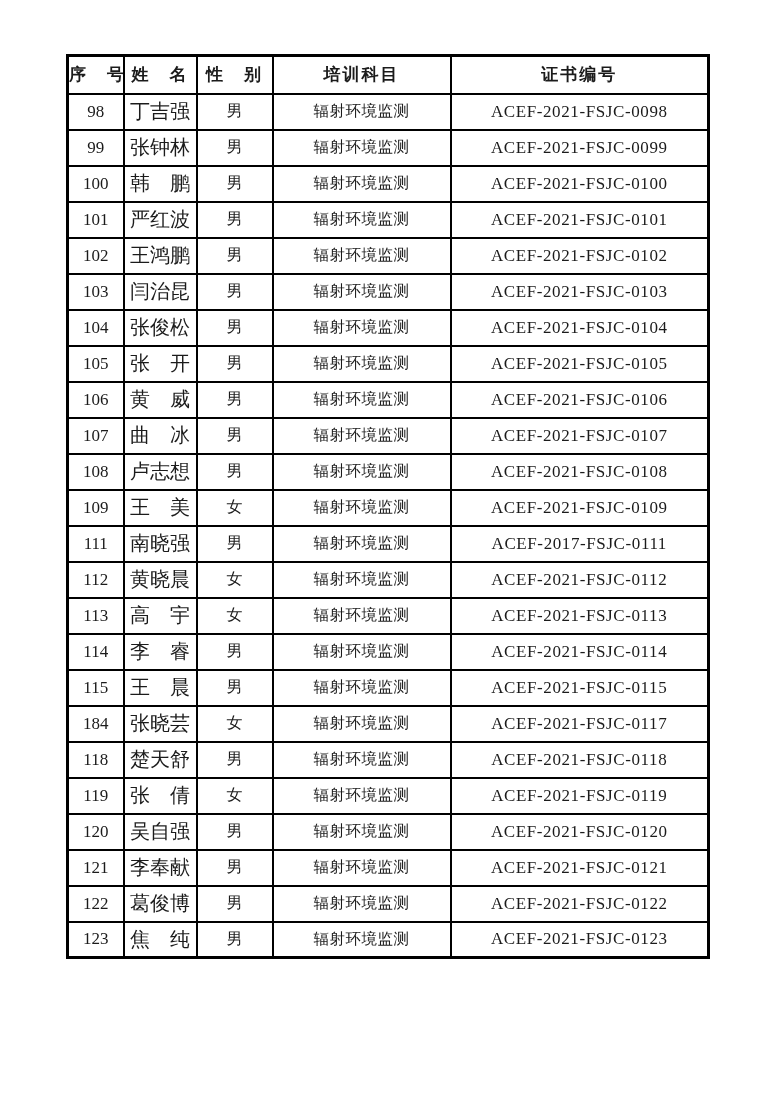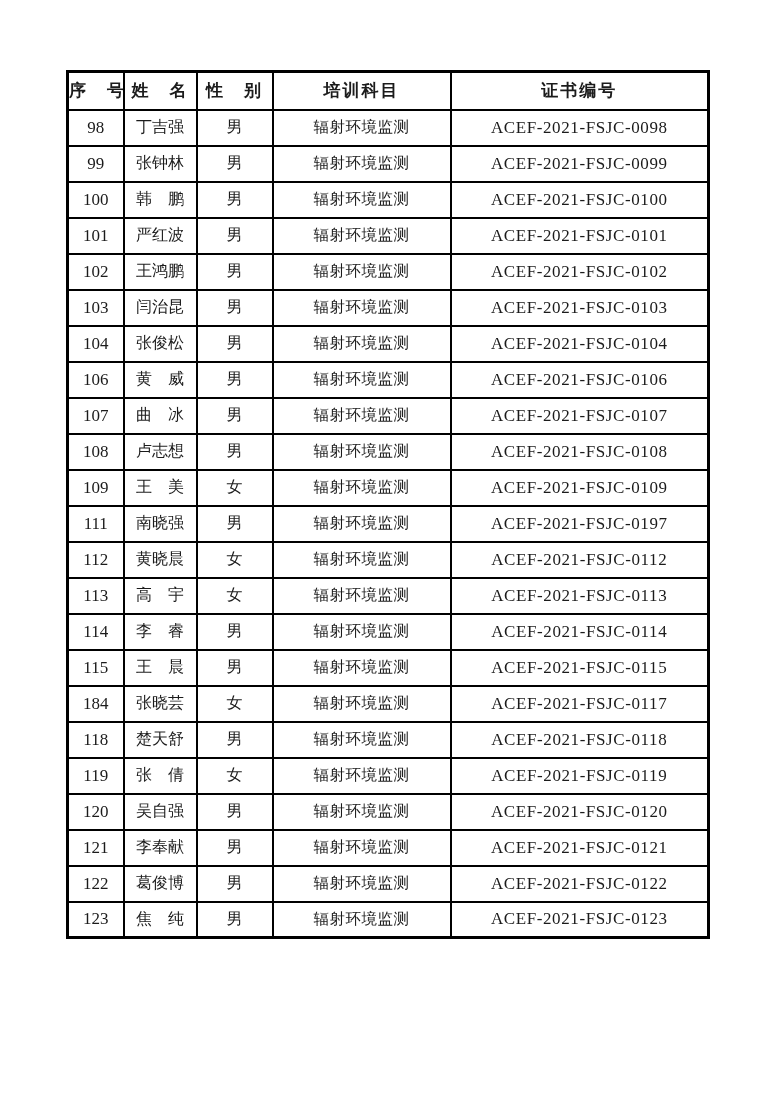--- a/index.html
+++ b/index.html
@@ -16,21 +16,21 @@
   }
   .page {
     position: absolute;
     left: 0; top: 0;
     width: 777px; height: 1100px;
     background: #ffffff;
   }
   table.cert-table {
     position: absolute;
     left: 66px;
-    top: 70px;
+    top: 54px;
     width: 641px;
     border-collapse: collapse;
     table-layout: fixed;
     border: 3px solid #000;
   }
   table.cert-table th,
   table.cert-table td {
     border: 2px solid #000;
     text-align: center;
     vertical-align: middle;
@@ -47,21 +47,21 @@
   th.col-head {
     font-size: 17px;
     font-weight: 600;
     letter-spacing: 2px;
   }
   td.cell-index {
     font-size: 17px;
     font-family: "Liberation Serif", "DejaVu Serif", serif;
   }
   td.cell-name {
-    font-size: 16px;
+    font-size: 20px;
   }
   td.cell-gender {
     font-size: 16px;
   }
   td.cell-subject {
     font-size: 15.5px;
     letter-spacing: 0.5px;
   }
   td.cell-cert {
     font-size: 17px;
@@ -135,20 +135,27 @@
     <td class="cell-cert">ACEF-2021-FSJC-0103</td>
   </tr>
         <tr>
     <td class="cell-index">104</td>
     <td class="cell-name">张俊松</td>
     <td class="cell-gender">男</td>
     <td class="cell-subject">辐射环境监测</td>
     <td class="cell-cert">ACEF-2021-FSJC-0104</td>
   </tr>
         <tr>
+    <td class="cell-index">105</td>
+    <td class="cell-name">张　开</td>
+    <td class="cell-gender">男</td>
+    <td class="cell-subject">辐射环境监测</td>
+    <td class="cell-cert">ACEF-2021-FSJC-0105</td>
+  </tr>
+        <tr>
     <td class="cell-index">106</td>
     <td class="cell-name">黄　威</td>
     <td class="cell-gender">男</td>
     <td class="cell-subject">辐射环境监测</td>
     <td class="cell-cert">ACEF-2021-FSJC-0106</td>
   </tr>
         <tr>
     <td class="cell-index">107</td>
     <td class="cell-name">曲　冰</td>
     <td class="cell-gender">男</td>
@@ -167,21 +174,21 @@
     <td class="cell-name">王　美</td>
     <td class="cell-gender">女</td>
     <td class="cell-subject">辐射环境监测</td>
     <td class="cell-cert">ACEF-2021-FSJC-0109</td>
   </tr>
         <tr>
     <td class="cell-index">111</td>
     <td class="cell-name">南晓强</td>
     <td class="cell-gender">男</td>
     <td class="cell-subject">辐射环境监测</td>
-    <td class="cell-cert">ACEF-2021-FSJC-0197</td>
+    <td class="cell-cert">ACEF-2017-FSJC-0111</td>
   </tr>
         <tr>
     <td class="cell-index">112</td>
     <td class="cell-name">黄晓晨</td>
     <td class="cell-gender">女</td>
     <td class="cell-subject">辐射环境监测</td>
     <td class="cell-cert">ACEF-2021-FSJC-0112</td>
   </tr>
         <tr>
     <td class="cell-index">113</td>

